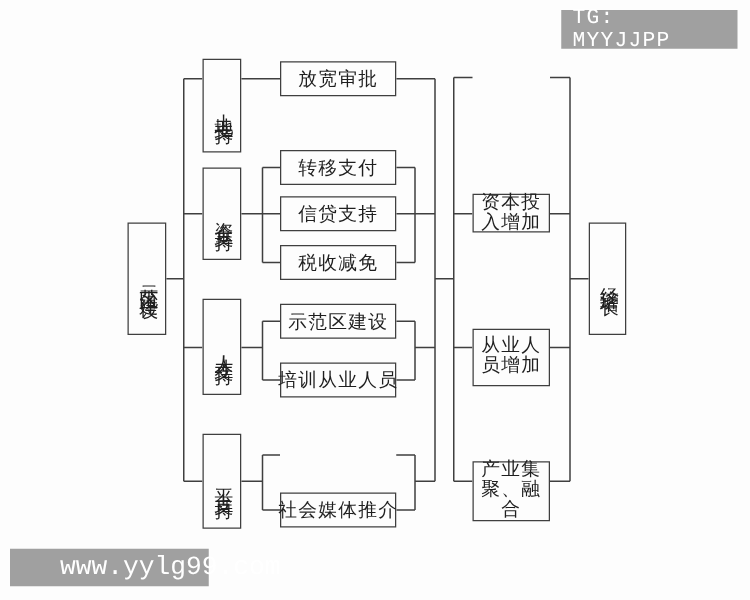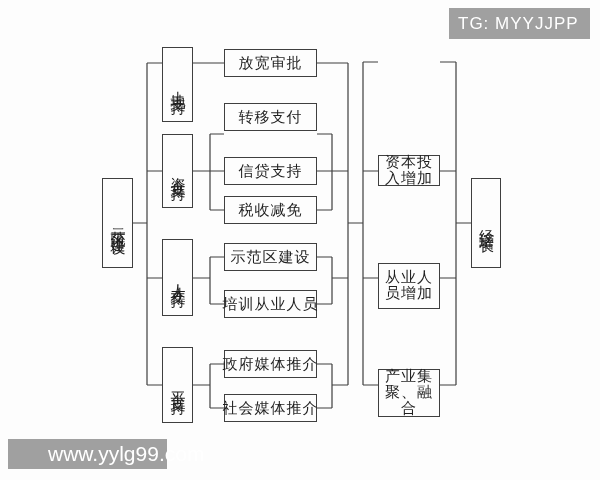--- a/index.html
+++ b/index.html
@@ -21,21 +21,21 @@
     font-size:15px;
   }
   .hbox{white-space:nowrap;letter-spacing:1px;}
   .vbox{
     writing-mode:vertical-rl;text-orientation:upright;
     letter-spacing:3px;line-height:1;
   }
   .outcome{white-space:pre-line;text-align:center;line-height:1.05;letter-spacing:1px;}
   .wm{
     position:absolute;background:var(--watermark-bg);color:var(--watermark-text);
-    font-family:Liberation Sans, sans-serif;
+    font-family:Liberation Mono, monospace;
     display:flex;align-items:center;box-sizing:border-box;padding:0 9px;
   }
   .wm.badge{left:449px;top:8px;width:141px;height:31px;font-size:17px;letter-spacing:1px;}
   .wm.site{left:8px;top:439px;width:159px;height:30px;font-size:21px;padding-left:40px;}
 </style>
 </head>
 <body>
 
 <div class="stage">
 
@@ -61,26 +61,25 @@
   </svg>
 
   <div class="box vbox" style="left:102px;top:178px;width:31px;height:90px">示范区建设</div>
 
   <div class="box vbox" style="left:162px;top:47px;width:31px;height:75px">土地支持</div>
   <div class="box vbox" style="left:162px;top:134px;width:31px;height:74px">资金支持</div>
   <div class="box vbox" style="left:162px;top:239px;width:31px;height:77px">人才支持</div>
   <div class="box vbox" style="left:162px;top:347px;width:31px;height:76px">平台支持</div>
 
   <div class="box hbox" style="left:224px;top:49px;width:93px;height:28px">放宽审批</div>
-  <div class="box hbox" style="left:224px;top:103px;width:93px;height:28px">转移支付</div>
+  <div class="box hbox" style="left:224px;top:120px;width:93px;height:28px">转移支付</div>
   <div class="box hbox" style="left:224px;top:196px;width:93px;height:28px">税收减免</div>
   <div class="box hbox" style="left:224px;top:157px;width:93px;height:28px">信贷支持</div>
   <div class="box hbox" style="left:224px;top:243px;width:93px;height:28px">示范区建设</div>
   <div class="box hbox" style="left:224px;top:290px;width:93px;height:28px">培训从业人员</div>
-  <div class="box hbox" style="left:224px;top:350px;width:93px;height:28px">政府媒体推介</div>
   <div class="box hbox" style="left:224px;top:394px;width:93px;height:28px">社会媒体推介</div>
 
   <div class="box outcome" style="left:378px;top:155px;width:62px;height:31px">资本投
 入增加</div>
   <div class="box outcome" style="left:378px;top:263px;width:62px;height:46px">从业人
 员增加</div>
   <div class="box outcome" style="left:378px;top:369px;width:62px;height:48px">产业集
 聚、融合</div>
 
   <div class="box vbox" style="left:471px;top:178px;width:30px;height:90px">经济增长</div>

